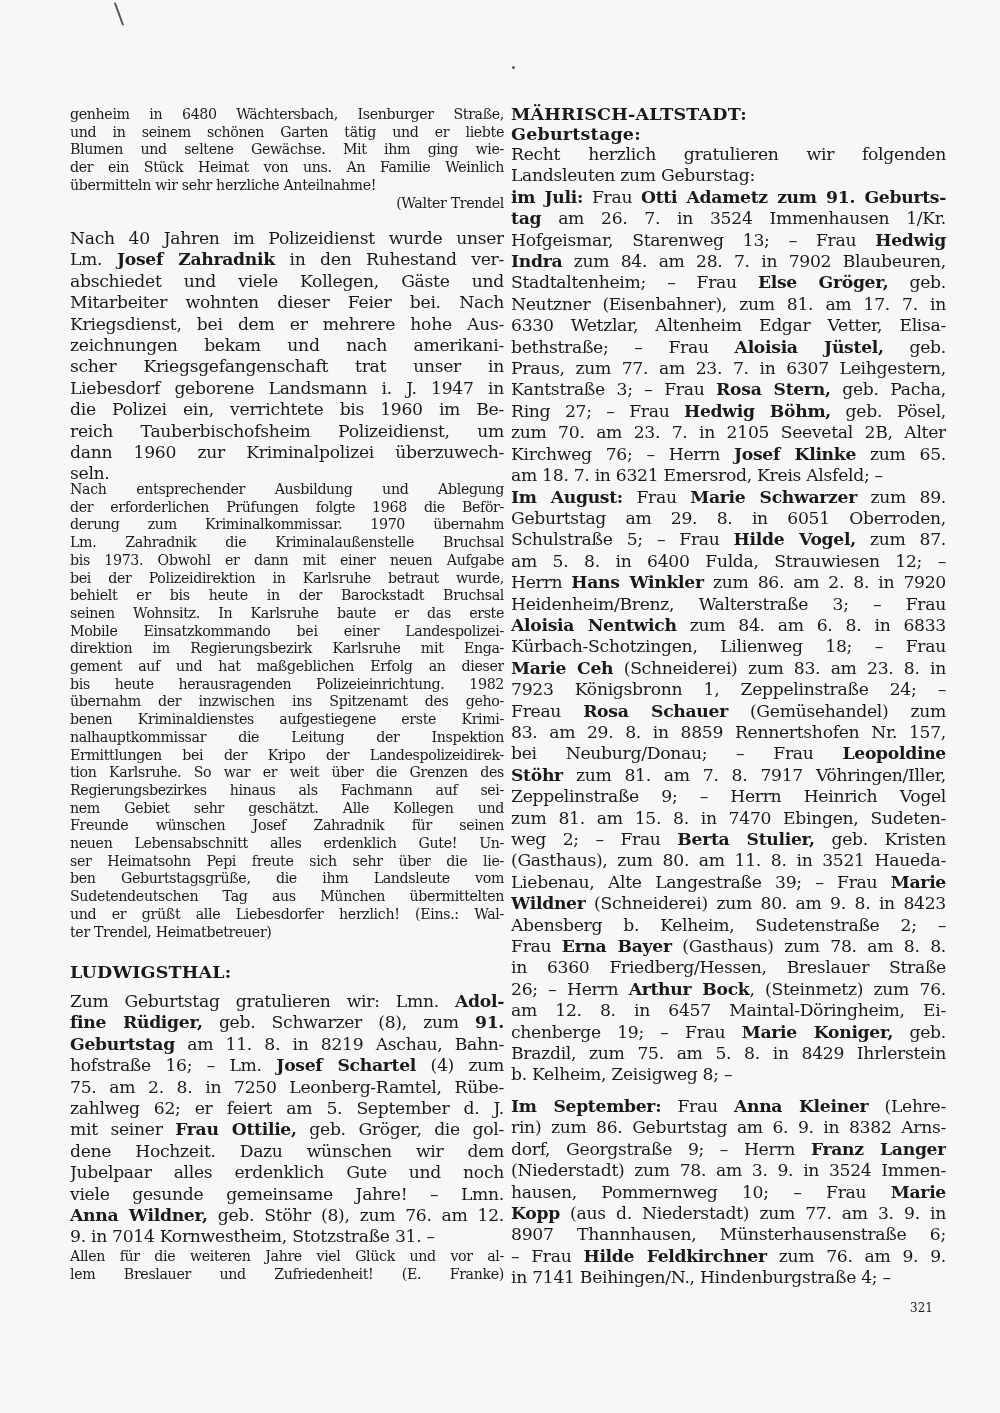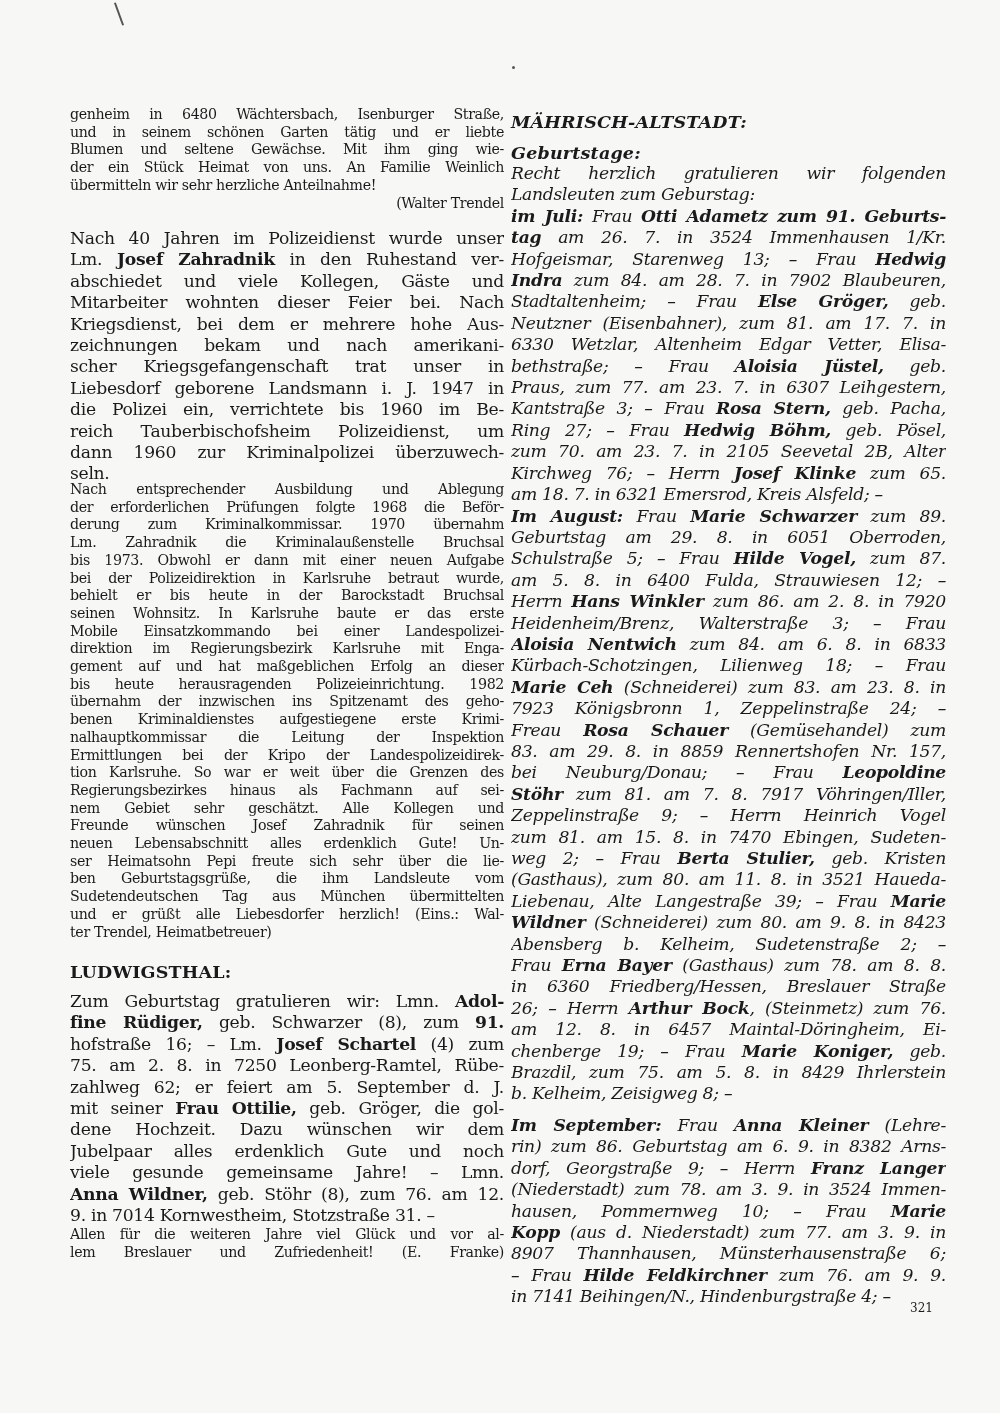--- a/index.html
+++ b/index.html
@@ -78,42 +78,43 @@
       <span class="line">und er grüßt alle Liebesdorfer herzlich! (Eins.: Wal-</span>
       <span class="line last">ter Trendel, Heimatbetreuer)</span>
     </div>
 </div>
 
 <div class="col left" style="top:962px;">
   <h2>LUDWIGSTHAL:</h2>
   <div class="large" style="margin-top:9px;">
       <span class="line"><span>Zum Geburtstag gratulieren wir: Lmn. </span><b>Adol-</b></span>
       <span class="line"><b>fine Rüdiger,</b><span> geb. Schwarzer (8), zum </span><b>91.</b></span>
+      <span class="line"><b>Geburtstag</b><span> am 11. 8. in 8219 Aschau, Bahn-</span></span>
       <span class="line"><span>hofstraße 16; – Lm. </span><b>Josef Schartel</b><span> (4) zum</span></span>
       <span class="line"><span>75. am 2. 8. in 7250 Leonberg-Ramtel, Rübe-</span></span>
       <span class="line"><span>zahlweg 62; er feiert am 5. September d. J.</span></span>
       <span class="line"><span>mit seiner </span><b>Frau Ottilie,</b><span> geb. Gröger, die gol-</span></span>
       <span class="line"><span>dene Hochzeit. Dazu wünschen wir dem</span></span>
       <span class="line"><span>Jubelpaar alles erdenklich Gute und noch</span></span>
       <span class="line"><span>viele gesunde gemeinsame Jahre! – Lmn.</span></span>
       <span class="line"><b>Anna Wildner,</b><span> geb. Stöhr (8), zum 76. am 12.</span></span>
       <span class="line last"><span>9. in 7014 Kornwestheim, Stotzstraße 31. –</span></span>
     </div>
   <div class="small">
     <span class="line">Allen für die weiteren Jahre viel Glück und vor al-</span>
     <span class="line" style="text-align-last:justify;">
       <span>lem Breslauer und Zufriedenheit!</span>
       <span>(E. Franke)</span>
     </span>
   </div>
 </div>
 
-<div class="col right" style="top:112px;font-style:italic;">
+<div class="col right" style="top:104px;">
   <h2>MÄHRISCH-ALTSTADT:</h2>
-  <h2 style="margin-top:11px;">Geburtstage:</h2>
+  <h2 style="">Geburtstage:</h2>
   <div class="large">
       <span class="line">Recht herzlich gratulieren wir folgenden</span>
       <span class="line last">Landsleuten zum Geburstag:</span>
     </div>
   <div class="large">
       <span class="line"><b>im Juli:</b><span> Frau </span><b>Otti Adametz zum 91. Geburts-</b></span>
       <span class="line"><b>tag</b><span> am 26. 7. in 3524 Immenhausen 1/Kr.</span></span>
       <span class="line"><span>Hofgeismar, Starenweg 13; – Frau </span><b>Hedwig</b></span>
       <span class="line"><b>Indra</b><span> zum 84. am 28. 7. in 7902 Blaubeuren,</span></span>
       <span class="line"><span>Stadtaltenheim; – Frau </span><b>Else Gröger,</b><span> geb.</span></span>

